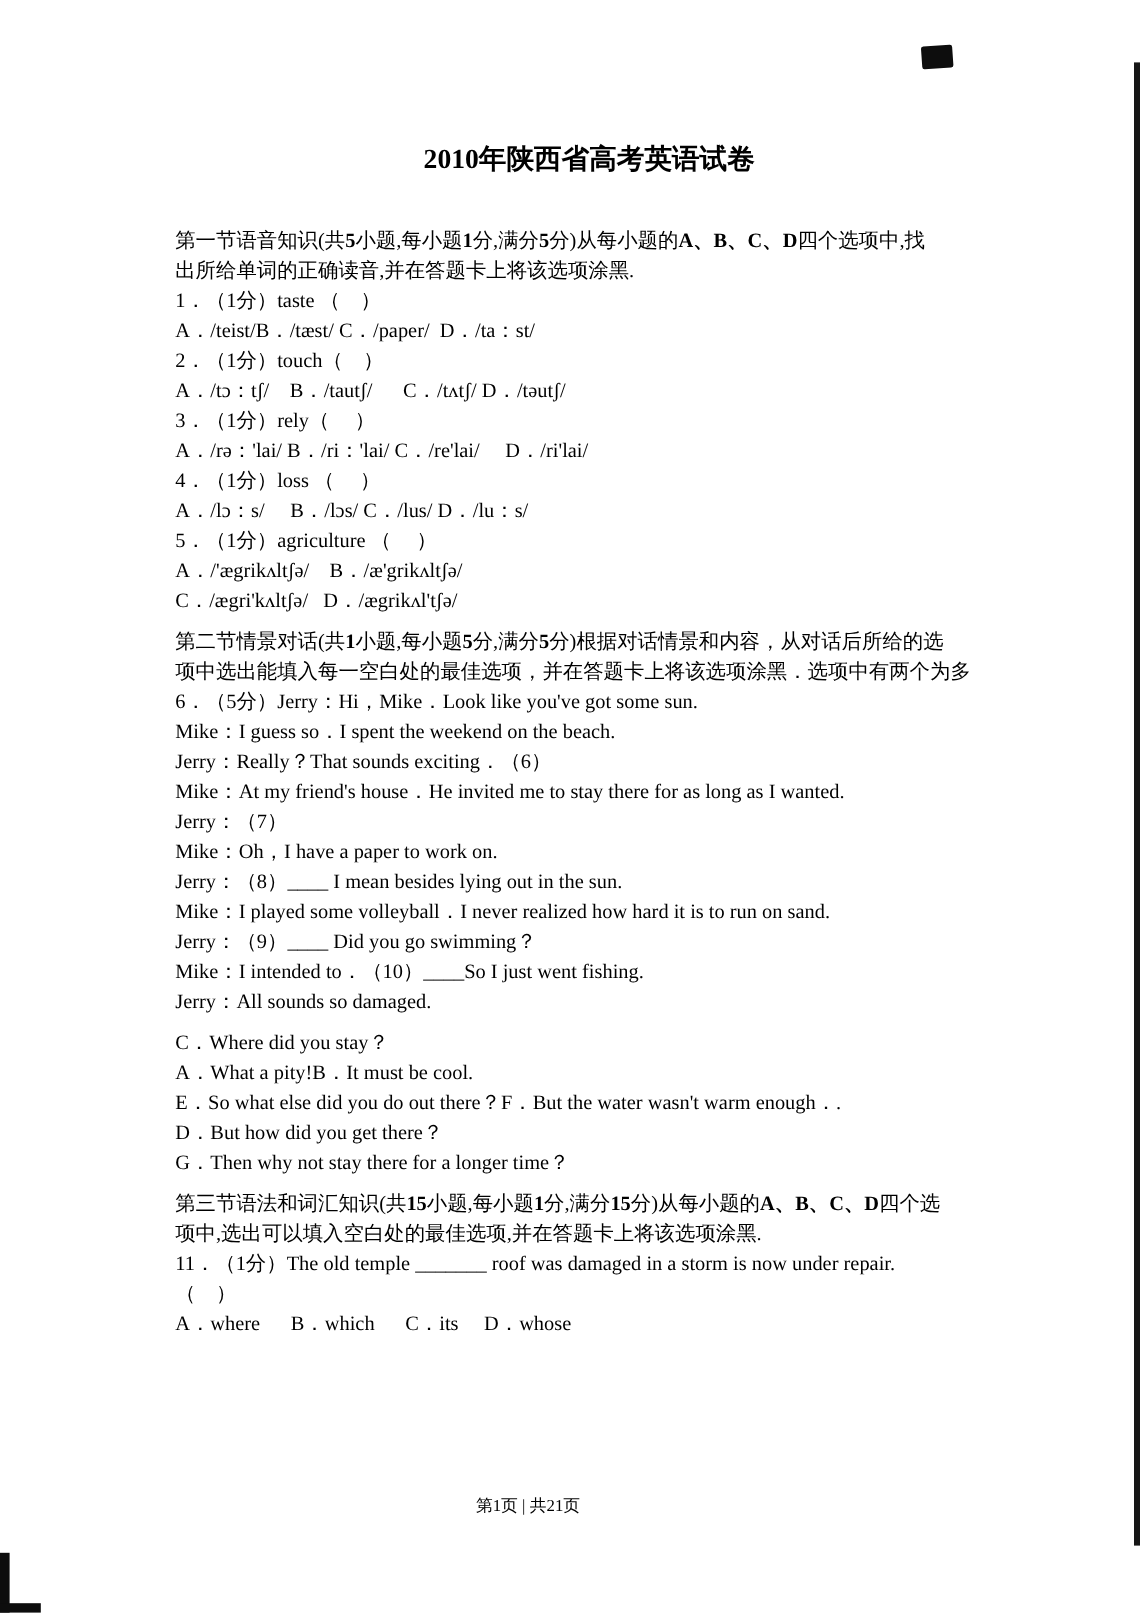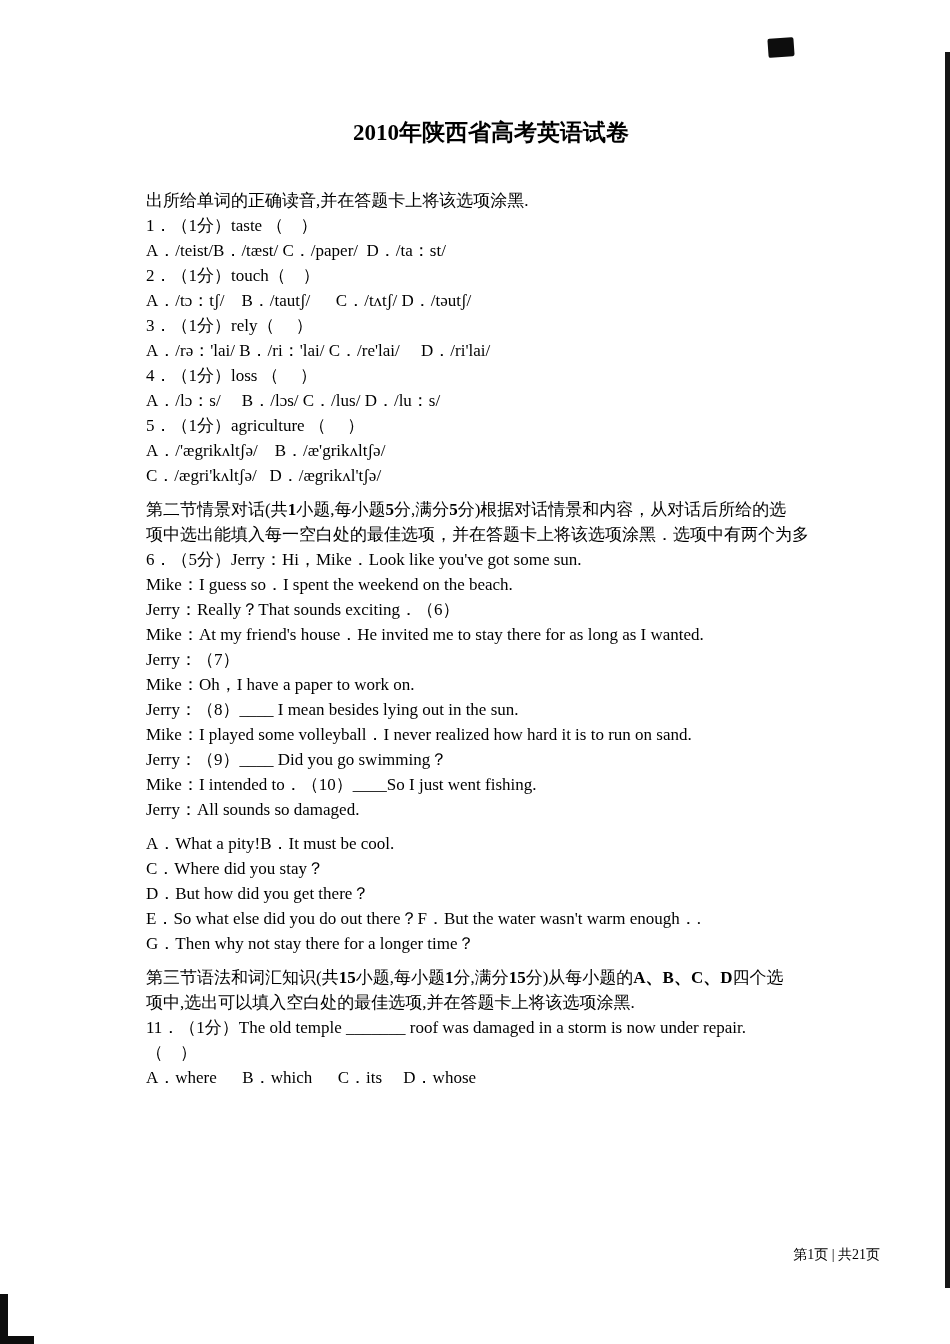--- a/index.html
+++ b/index.html
@@ -34,21 +34,21 @@
     min-height: 25px;
     white-space: pre-wrap;
   }
   .b { font-weight: bold; }
   .gap { margin-top: 9px; }
   .footer {
     position: absolute;
     top: 1246px;
     left: 0;
     width: 880px;
-    text-align: right;
+    text-align: center;
     font-size: 14px;
     color: #000000;
     font-family: "Liberation Serif", "DejaVu Serif", serif;
   }
   
   .art-tr {
     position: absolute; left: 768px; top: 38px; width: 26px; height: 19px;
     background: #0d0d0d; transform: rotate(-4deg); border-radius: 2px;
   }
   .art-re {
@@ -67,20 +67,21 @@
 </head>
 <body>
 
 <div class="page">
 
   <div class="content">
 
     <div class="title">2010年陕西省高考英语试卷</div>
 
     <div>
+      <div class="ln"><span>第一节语音知识(共</span><span class="b">5</span><span>小题,每小题</span><span class="b">1</span><span>分,满分</span><span class="b">5</span><span>分)从每小题的</span><span class="b">A、B、C、D</span><span>四个选项中,找</span></div>
       <div class="ln"><span>出所给单词的正确读音,并在答题卡上将该选项涂黑.</span></div>
       <div class="ln">1．（1分）taste （    ）</div>
       <div class="ln">A．/teist/B．/tæst/ C．/paper/  D．/ta：st/</div>
       <div class="ln">2．（1分）touch（    ）</div>
       <div class="ln">A．/tɔ：tʃ/    B．/tautʃ/      C．/tʌtʃ/ D．/təutʃ/</div>
       <div class="ln">3．（1分）rely（     ）</div>
       <div class="ln">A．/rə：'lai/ B．/ri：'lai/ C．/re'lai/     D．/ri'lai/</div>
       <div class="ln">4．（1分）loss （     ）</div>
       <div class="ln">A．/lɔ：s/     B．/lɔs/ C．/lus/ D．/lu：s/</div>
       <div class="ln">5．（1分）agriculture （     ）</div>
@@ -98,24 +99,24 @@
       <div class="ln">Jerry：（7）</div>
       <div class="ln">Mike：Oh，I have a paper to work on.</div>
       <div class="ln">Jerry：（8）____ I mean besides lying out in the sun.</div>
       <div class="ln">Mike：I played some volleyball．I never realized how hard it is to run on sand.</div>
       <div class="ln">Jerry：（9）____ Did you go swimming？</div>
       <div class="ln">Mike：I intended to．（10）____So I just went fishing.</div>
       <div class="ln">Jerry：All sounds so damaged.</div>
     </div>
 
     <div class="gap">
+      <div class="ln">C．Where did you stay？</div>
       <div class="ln">A．What a pity!B．It must be cool.</div>
-      <div class="ln">C．Where did you stay？</div>
+      <div class="ln">E．So what else did you do out there？F．But the water wasn't warm enough．.</div>
       <div class="ln">D．But how did you get there？</div>
-      <div class="ln">E．So what else did you do out there？F．But the water wasn't warm enough．.</div>
       <div class="ln">G．Then why not stay there for a longer time？</div>
     </div>
 
     <div class="gap">
       <div class="ln"><span>第三节语法和词汇知识(共</span><span class="b">15</span><span>小题,每小题</span><span class="b">1</span><span>分,满分</span><span class="b">15</span><span>分)从每小题的</span><span class="b">A、B、C、D</span><span>四个选</span></div>
       <div class="ln"><span>项中,选出可以填入空白处的最佳选项,并在答题卡上将该选项涂黑.</span></div>
       <div class="ln">11．（1分）The old temple _______ roof was damaged in a storm is now under repair.</div>
       <div class="ln">（    ）</div>
       <div class="ln">A．where      B．which      C．its     D．whose</div>
     </div>

